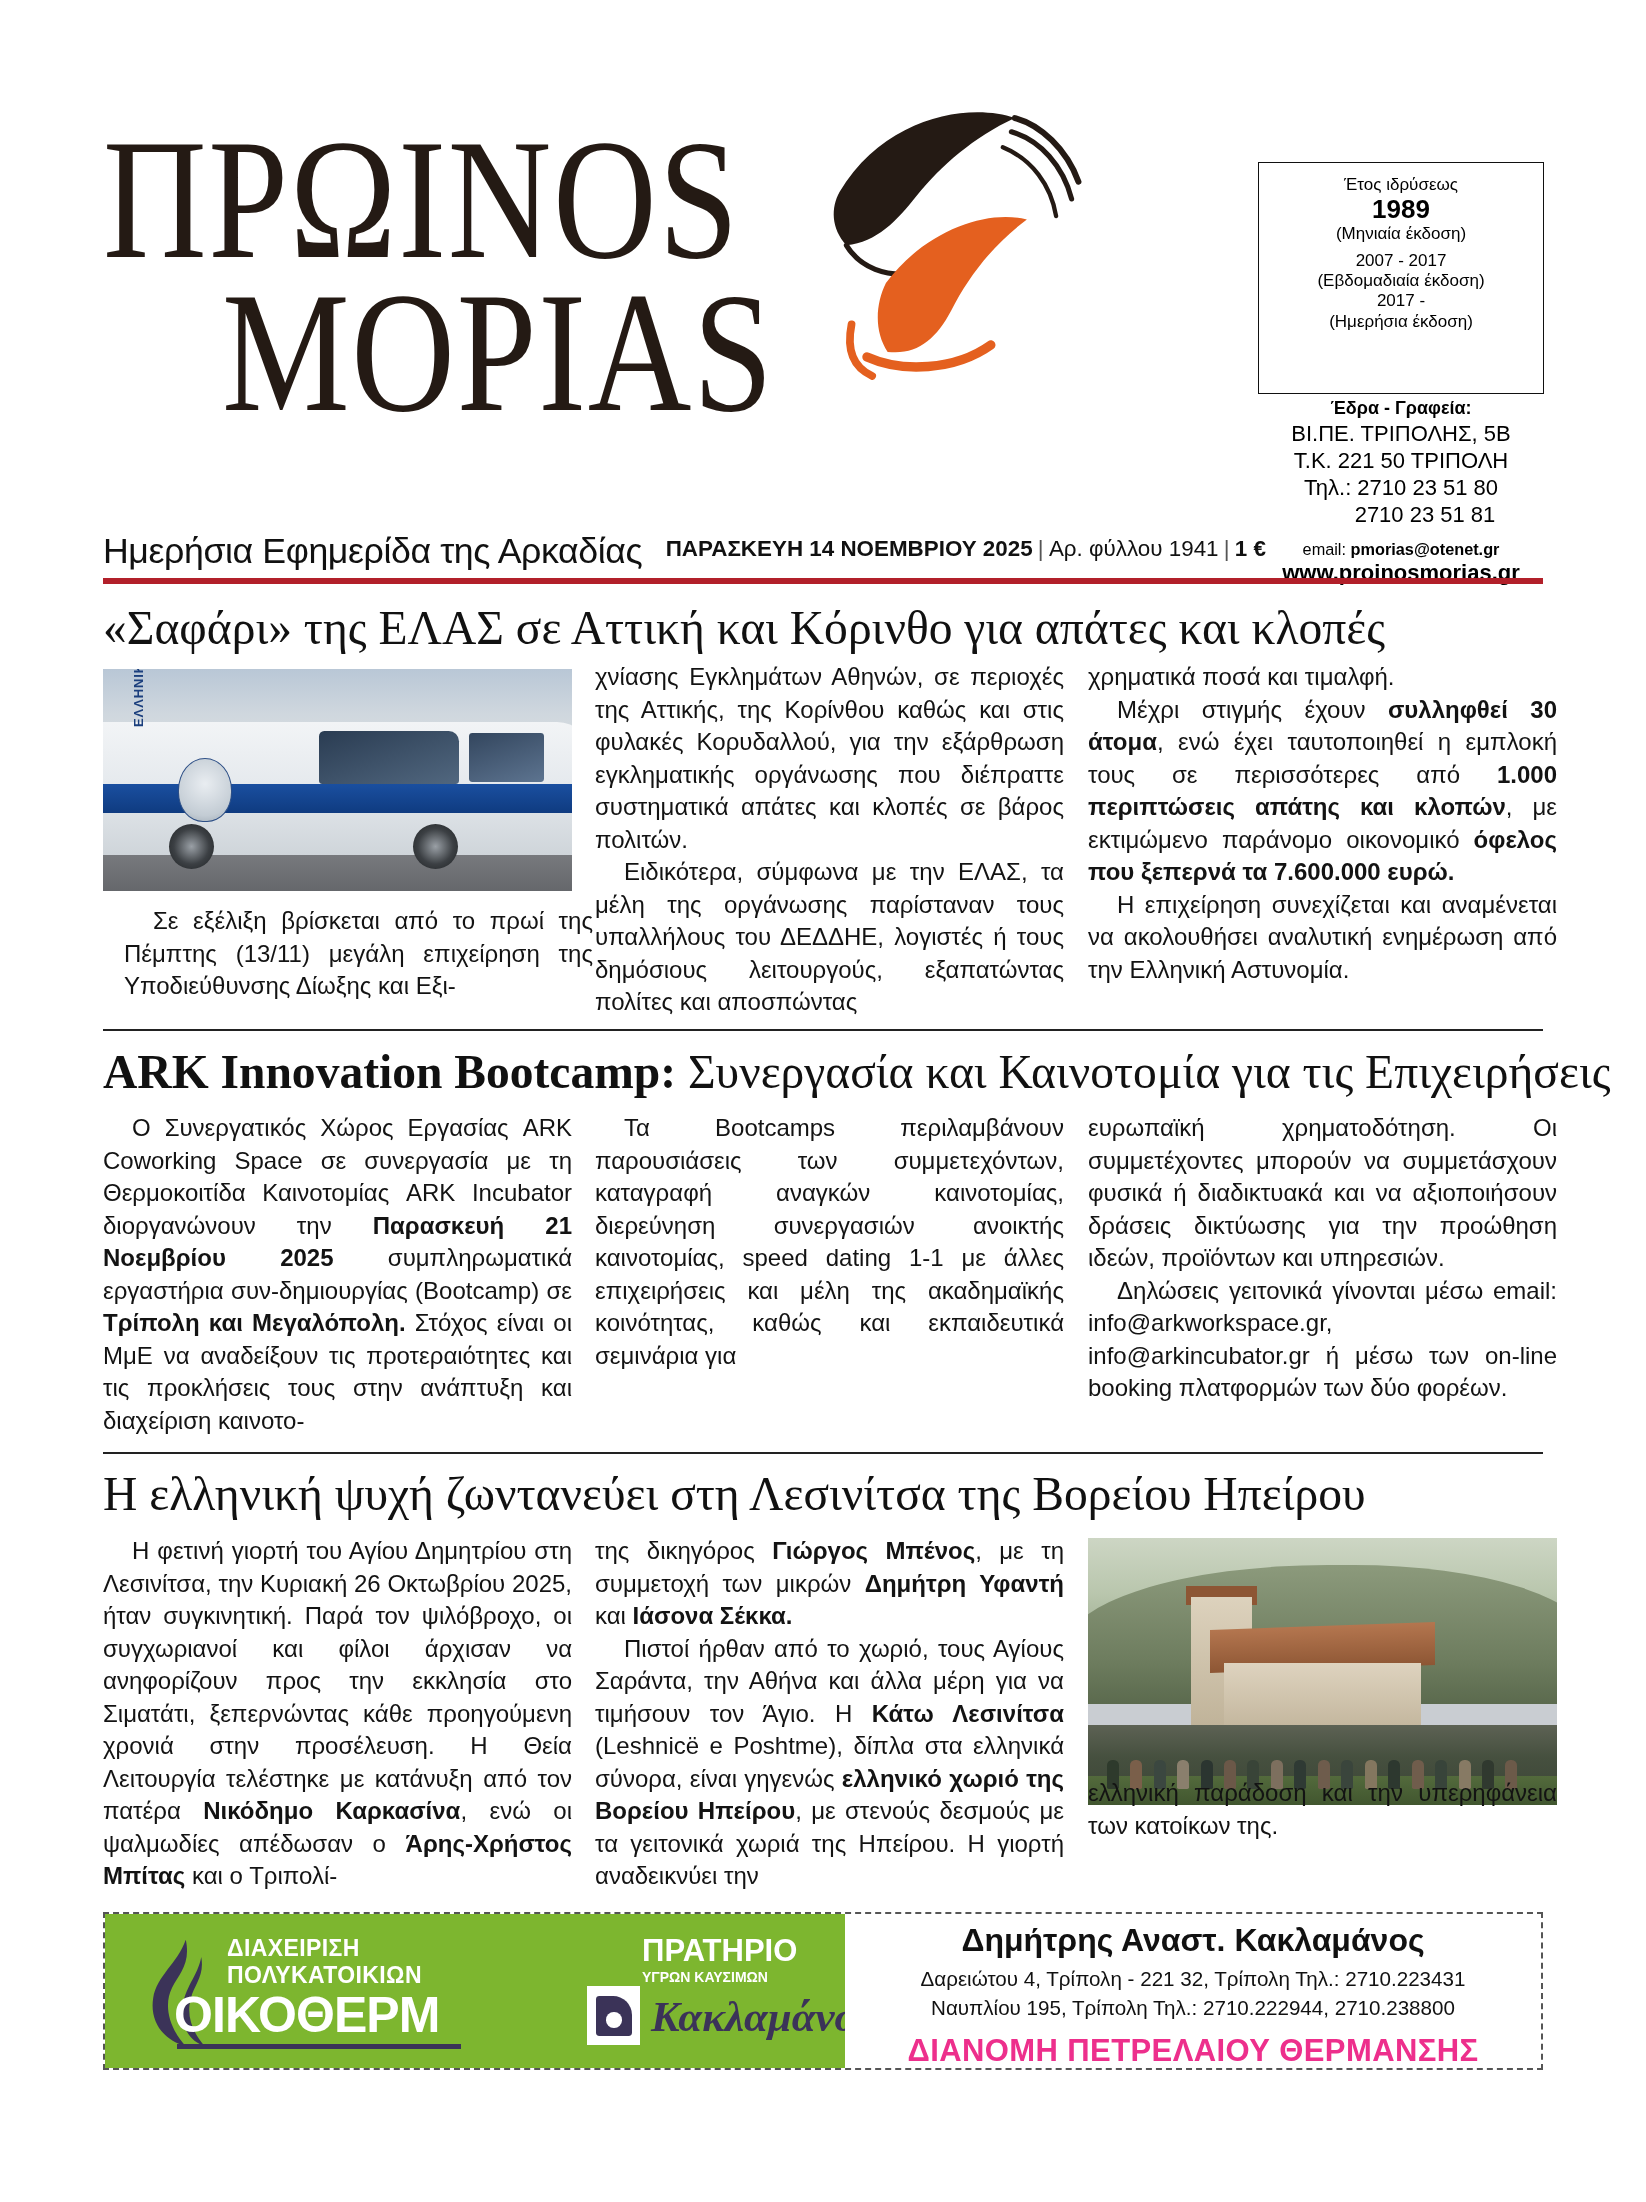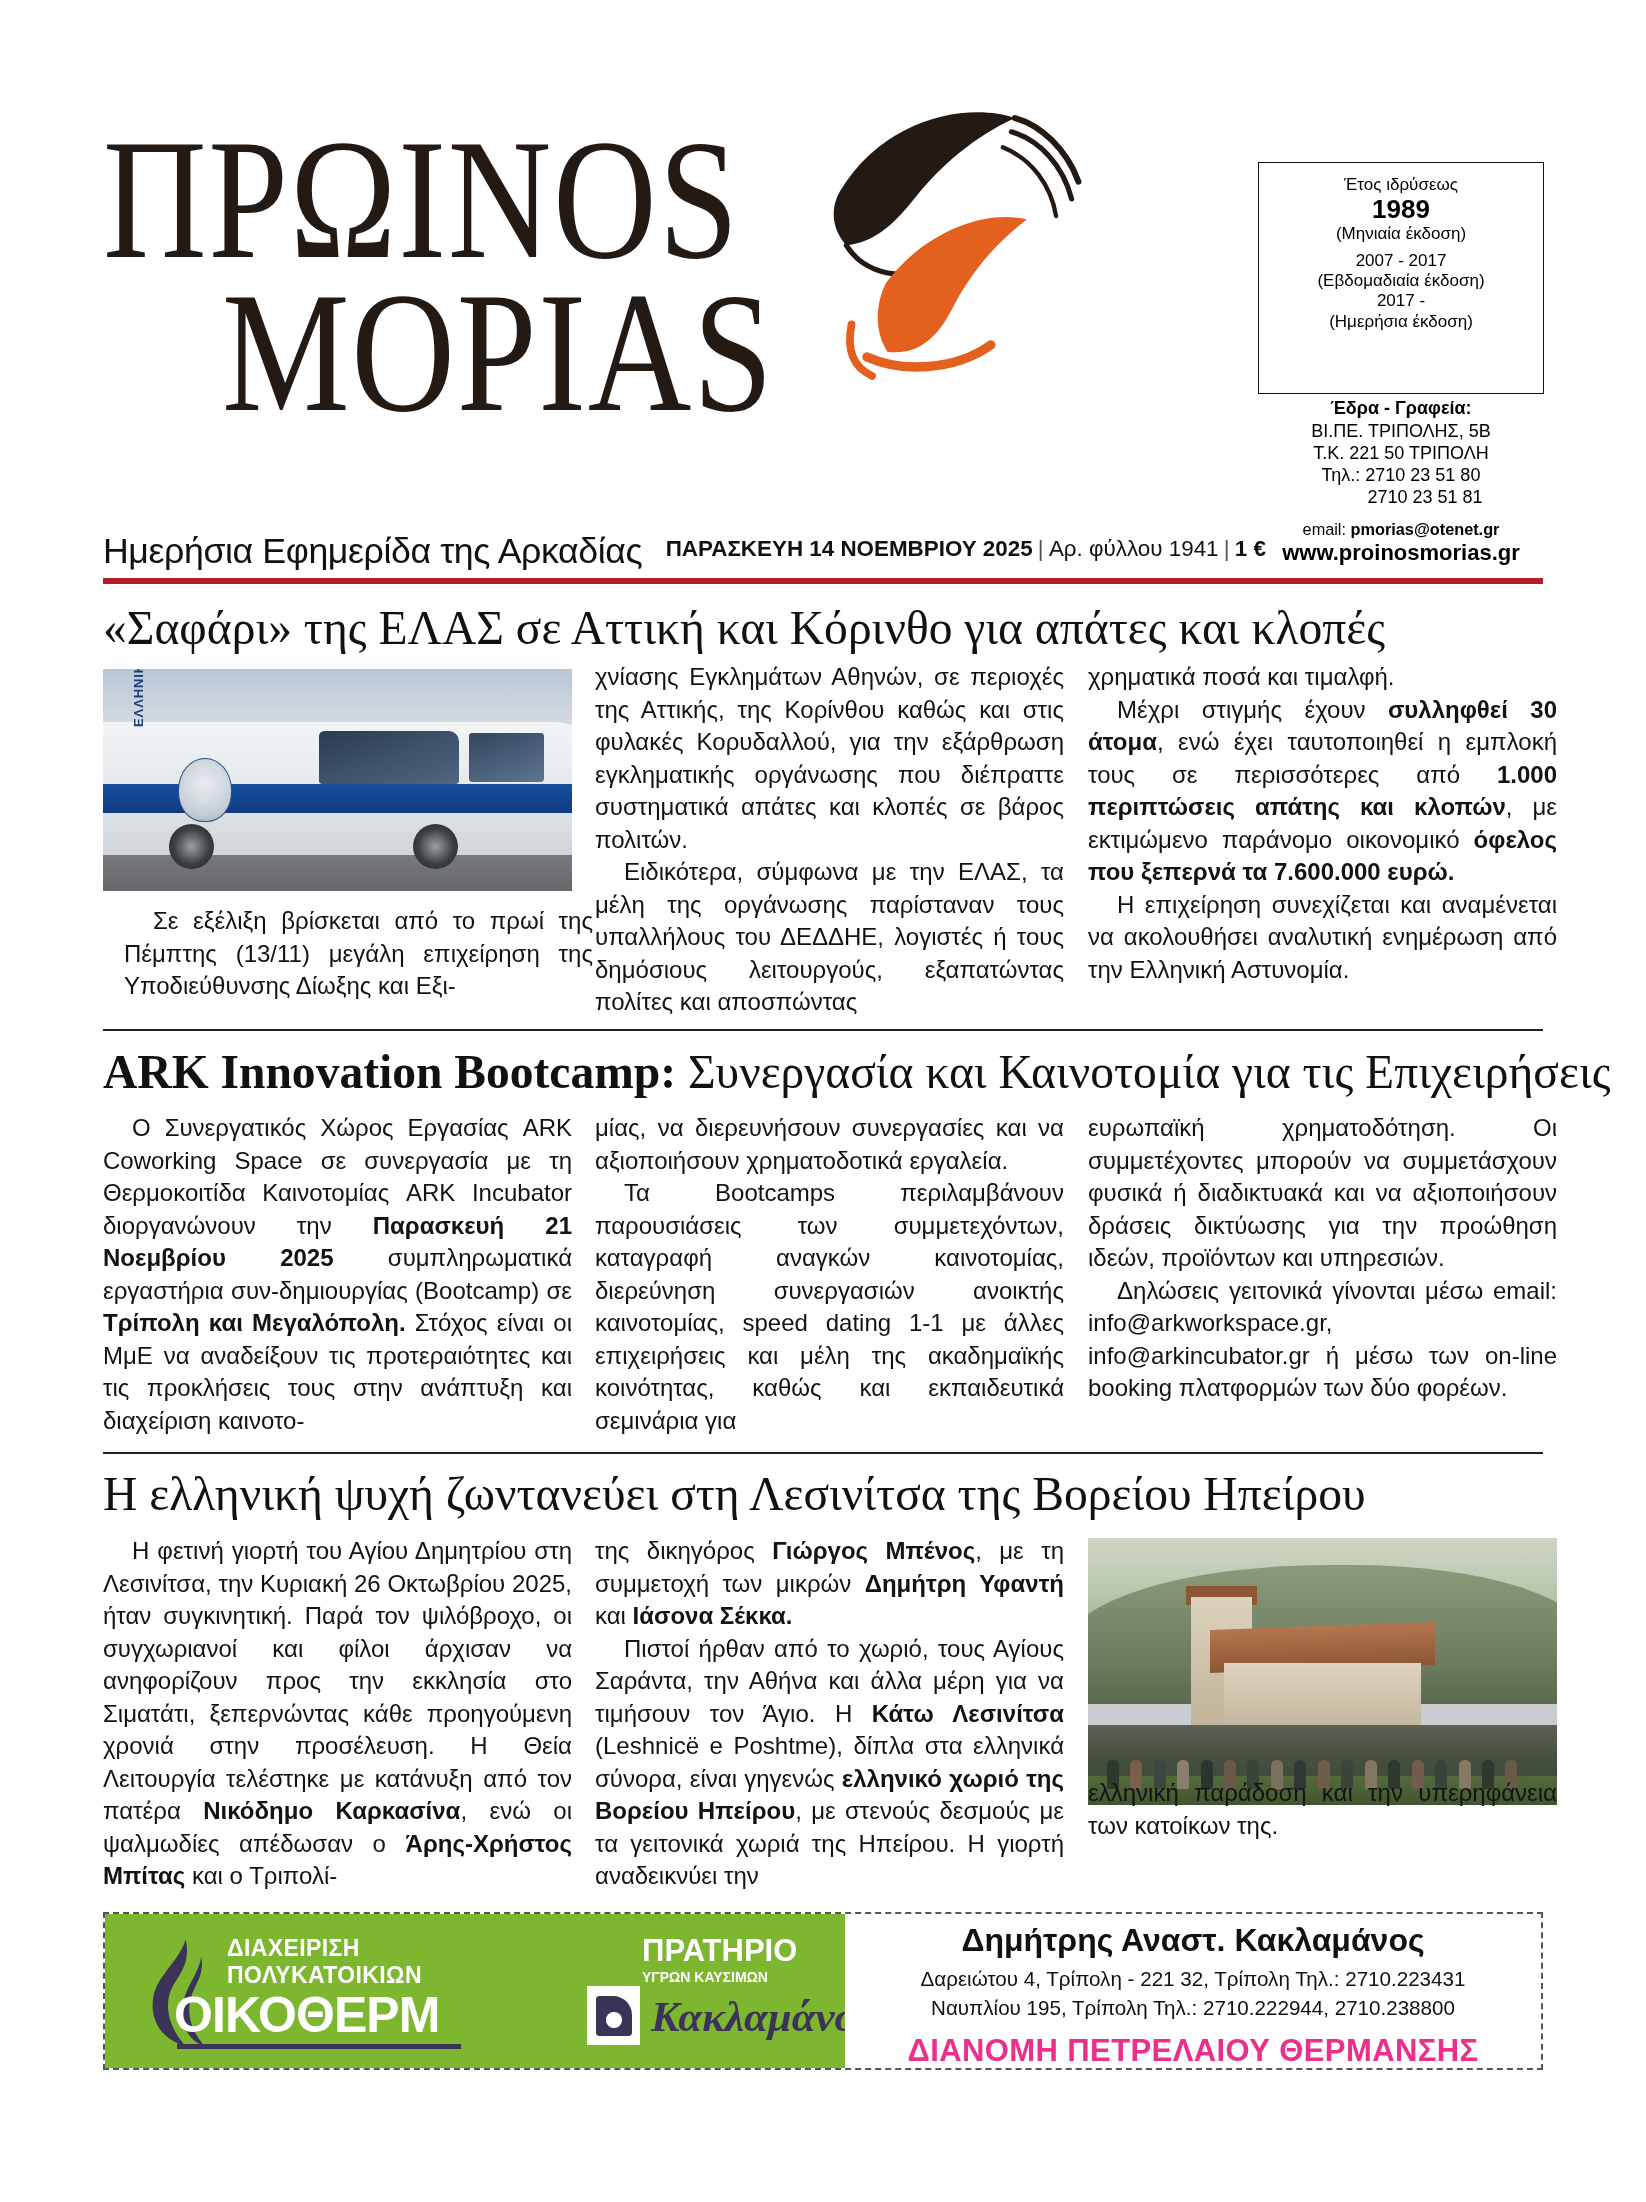--- a/index.html
+++ b/index.html
@@ -80,21 +80,21 @@
     background: #fff;
     box-sizing: border-box;
     font-family: "Liberation Sans", "DejaVu Sans", sans-serif;
     text-align: center;
     padding: 12px 5.2px 6.9px 5.2px;
   }
   .ib-small { font-size: 17px; line-height: 1.18; color: #000; }
   .ib-year  { font-size: 26px; font-weight: bold; line-height: 1.1; color: #000; }
   .ib-gap   { height: 7.7px; }
   .ib-bold  { font-size: 18px; font-weight: bold; color: #000; line-height: 1.25; }
-  .ib-addr  { font-size: 18px; color: #000; line-height: 1.24; }
+  .ib-addr  { font-size: 22px; color: #000; line-height: 1.24; }
   .ib-addr.right-ind { padding-left: 48px; }
   .ib-mail  { font-size: 16.3px; color: #000; line-height: 1.25; }
   .ib-mail b { font-weight: bold; }
   .ib-web   { font-size: 22px; font-weight: bold; color: #000; line-height: 1.25; }
 
   
   .subtitle-row {
     position: absolute;
     left: 103px;
     top: 523px;
@@ -489,21 +489,20 @@
 
   <div class="headline" style="top:1046px;">
     <span class="bold">ARK Innovation Bootcamp:</span><span> Συνεργασία και Καινοτομία για τις Επιχειρήσεις</span>
   </div>
 
   <div class="col" style="left:103px; top:1112px; width:469px;">
     <p><span>Ο Συνεργατικός Χώρος Εργασίας ARK Coworking Space σε συνεργασία με τη Θερμοκοιτίδα Καινοτομίας ARK Incubator διοργανώνουν την </span><b>Παρασκευή 21 Νοεμβρίου 2025</b><span> συμπληρωματικά εργαστήρια συν-δημιουργίας (Bootcamp) σε </span><b>Τρίπολη και Μεγαλόπολη.</b><span> Στόχος είναι οι ΜμΕ να αναδείξουν τις προτεραιότητες και τις προκλήσεις τους στην ανάπτυξη και διαχείριση καινοτο-</span></p>
   </div>
 
   <div class="col" style="left:595px; top:1112px; width:469px;">
-    <p class="noind">μίας, να διερευνήσουν συνεργασίες και να αξιοποιήσουν χρηματοδοτικά εργαλεία.</p>
     <p>Τα Bootcamps περιλαμβάνουν παρουσιάσεις των συμμετεχόντων, καταγραφή αναγκών καινοτομίας, διερεύνηση συνεργασιών ανοικτής καινοτομίας, speed dating 1-1 με άλλες επιχειρήσεις και μέλη της ακαδημαϊκής κοινότητας, καθώς και εκπαιδευτικά σεμινάρια για</p>
   </div>
 
   <div class="col" style="left:1088px; top:1112px; width:469px;">
     <p class="noind">ευρωπαϊκή χρηματοδότηση. Οι συμμετέχοντες μπορούν να συμμετάσχουν φυσικά ή διαδικτυακά και να αξιοποιήσουν δράσεις δικτύωσης για την προώθηση ιδεών, προϊόντων και υπηρεσιών.</p>
     <p>Δηλώσεις γειτονικά γίνονται μέσω email: info@arkworkspace.gr, info@arkincubator.gr ή μέσω των on-line booking πλατφορμών των δύο φορέων.</p>
   </div>
 
   <div class="rule-thin" style="top:1452px;"></div>
 

